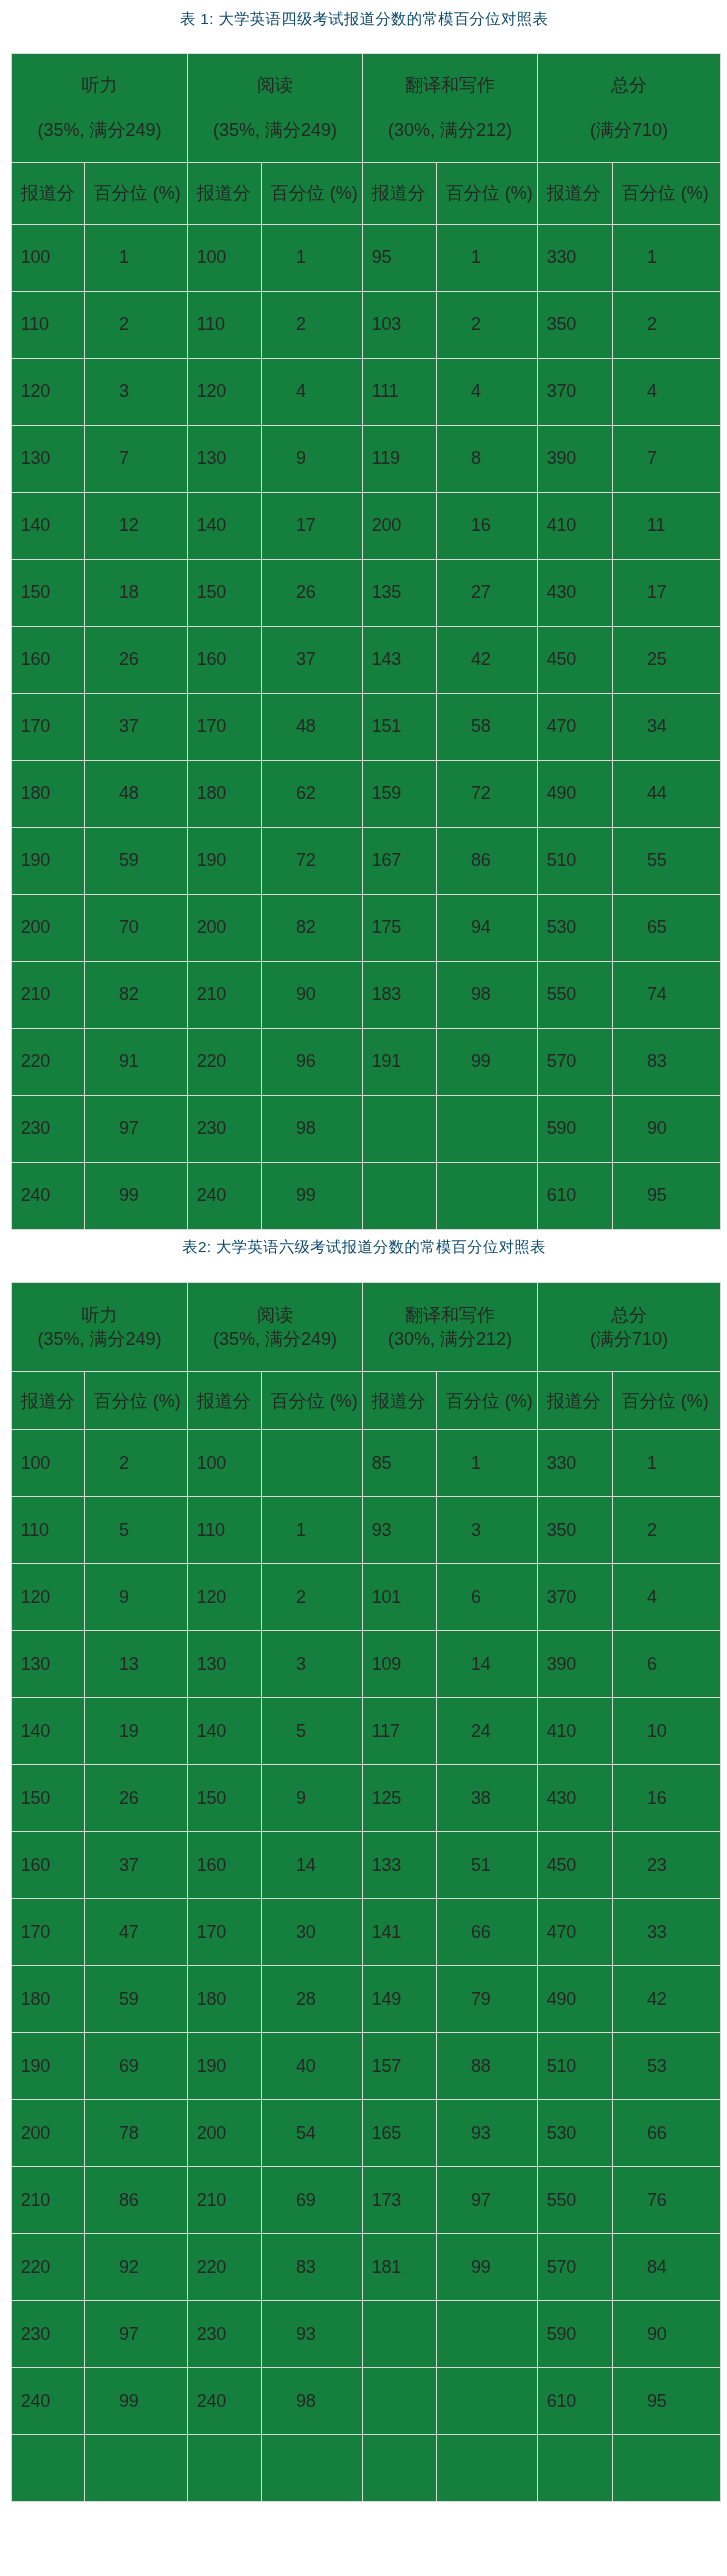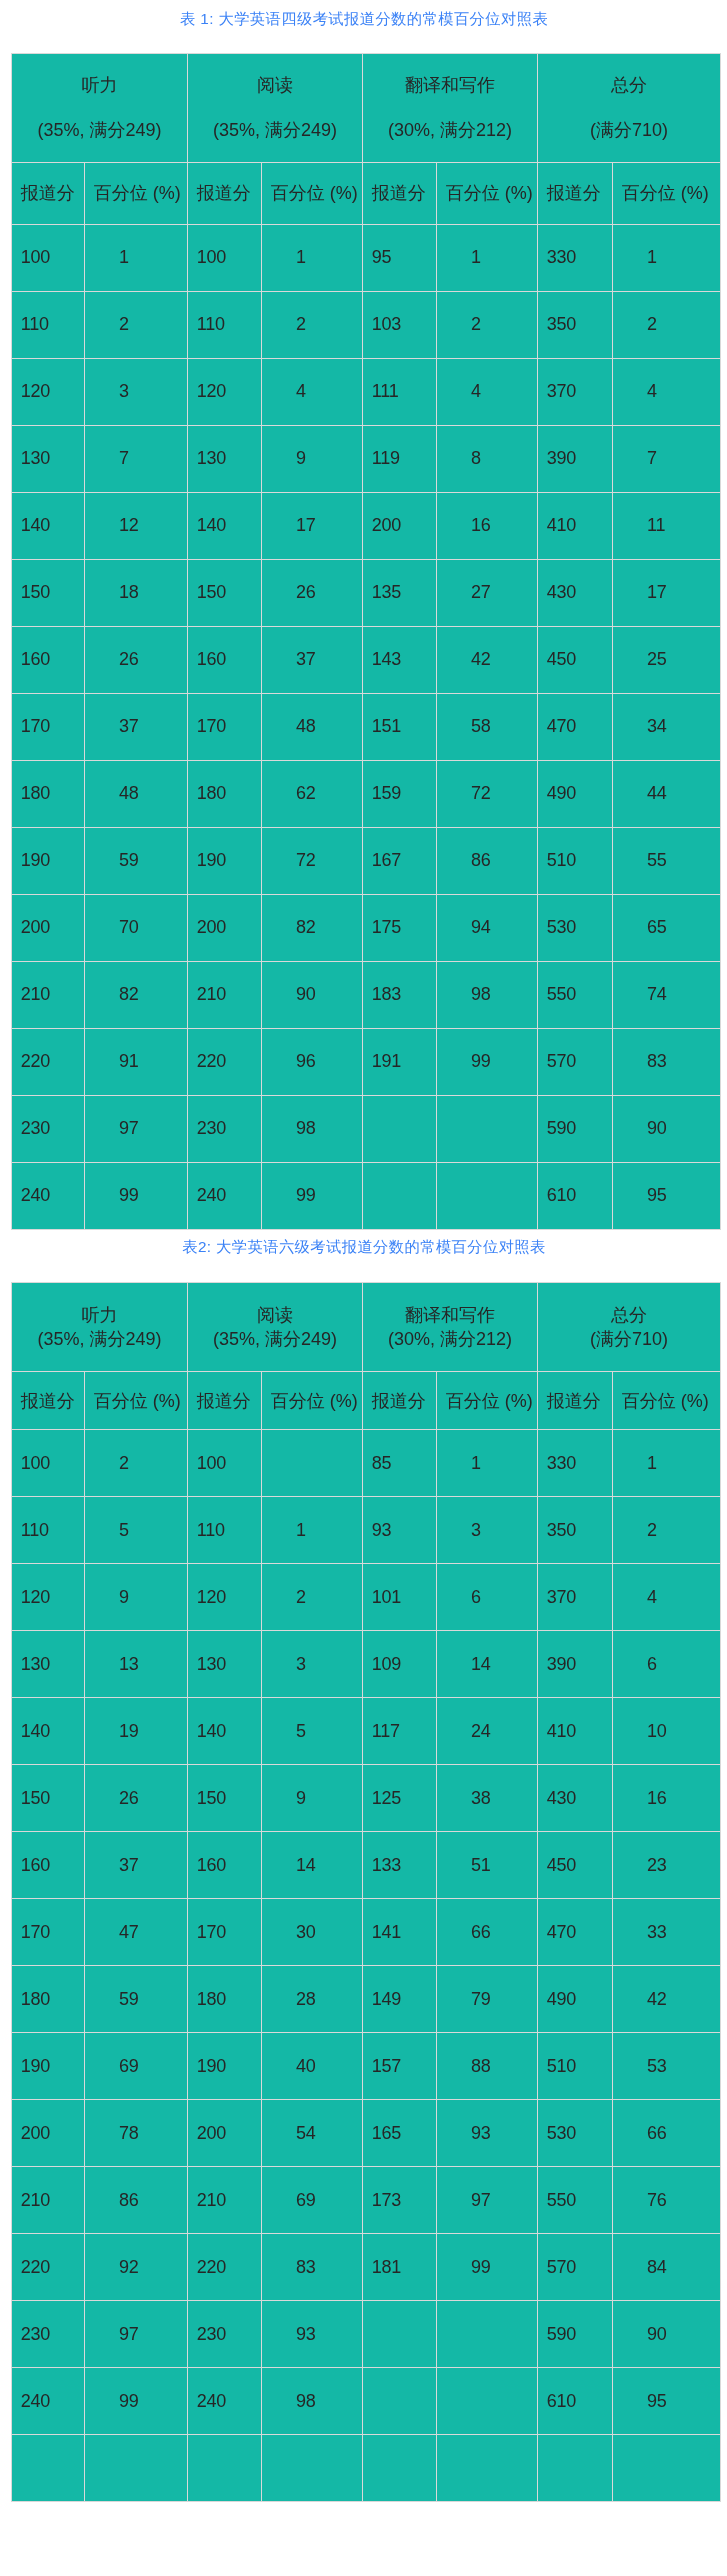--- a/index.html
+++ b/index.html
@@ -9,35 +9,35 @@
     height: 2576px;
     overflow: hidden;
     font-family: "Liberation Sans", sans-serif;
     color: #262626;
     position: relative;
   }
   .doc-title {
     text-align: center;
     font-size: 15.3px;
     line-height: 22px;
-    color: #3b82f6;
+    color: #0c4a6e;
     letter-spacing: 0.4px;
   }
   #title-1 { margin-top: 8px; }
   #table-1 { margin-top: 22.6px; }
   #title-2 { margin-top: 6.6px; }
   #table-2 { margin-top: 24px; }
 
   table.score-table {
     border-collapse: collapse;
     table-layout: fixed;
     width: 710px;
     margin-left: 11px;
     border: 1.5px solid #1a1a1a;
-    background: #14b8a6;
+    background: #15803d;
   }
   table.score-table td, table.score-table th {
     border: 0.7px solid #d9d9d9;
     font-weight: normal;
     vertical-align: middle;
     font-size: 18px;
     overflow: hidden;
     white-space: nowrap;
   }
   

